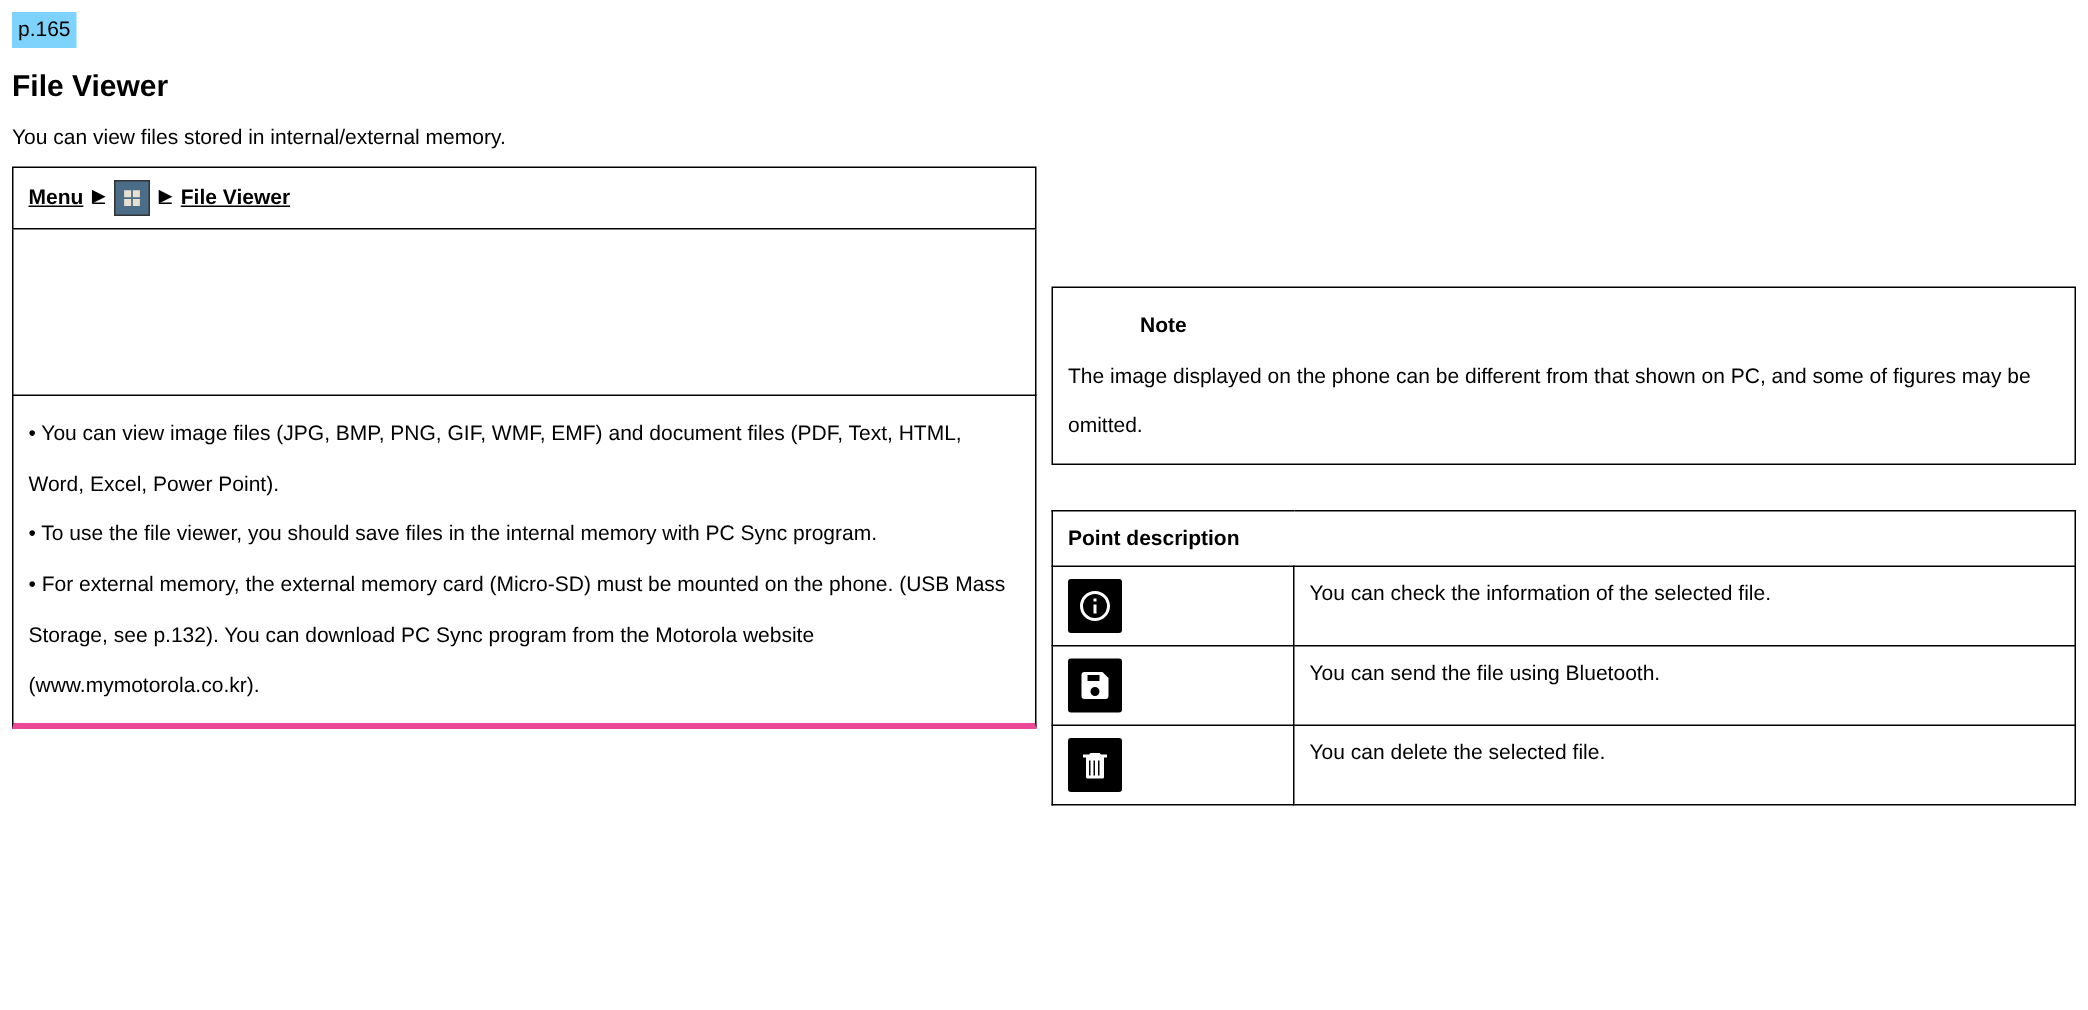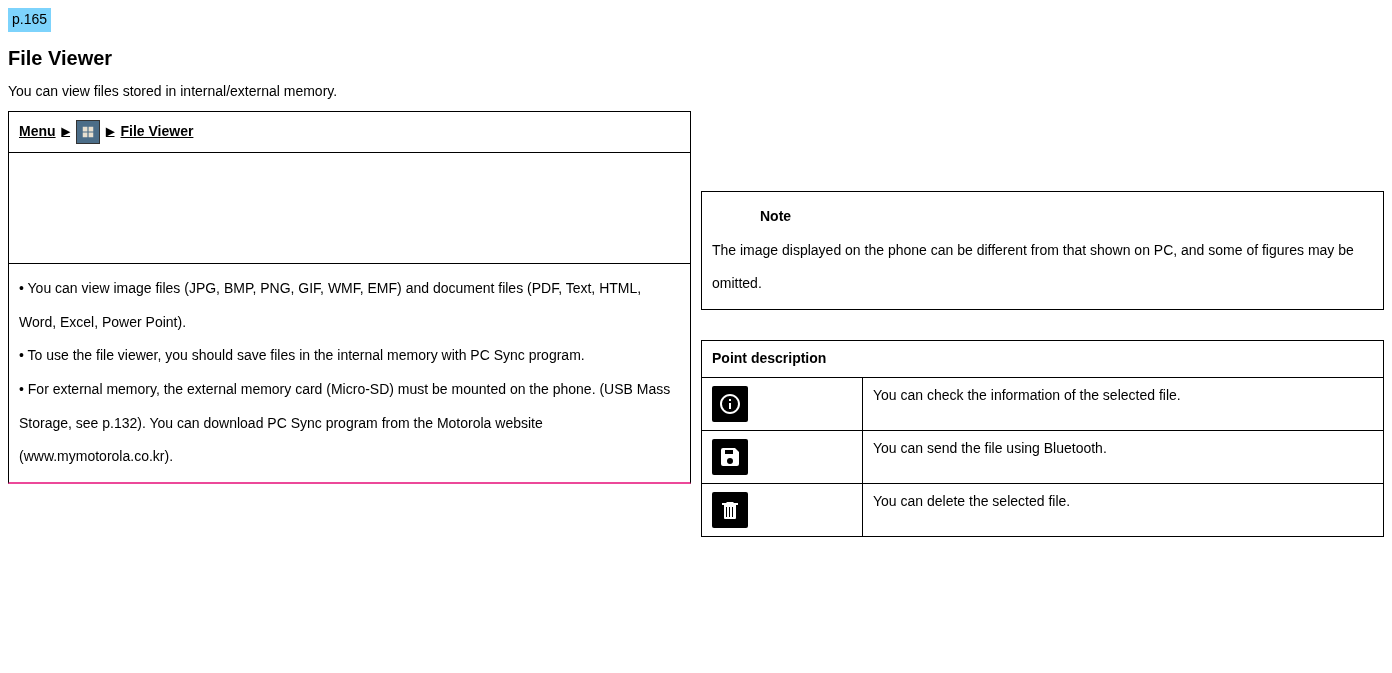--- a/index.html
+++ b/index.html
@@ -62,21 +62,21 @@
   }
   .spacer-box {
     border-left: 1px solid #000;
     border-right: 1px solid #000;
     border-bottom: 1px solid #000;
     height: 110px;
   }
   .content-box {
     border-left: 1px solid #000;
     border-right: 1px solid #000;
-    border-bottom: 2px solid #ec4899;
+    border-bottom: 4px solid #ec4899;
     padding: 8px 10px;
     line-height: 2.4;
   }
   .note-box {
     border: 1px solid #000;
     padding: 8px 10px;
     margin-top: 80px;
     margin-bottom: 30px;
     line-height: 2.4;
   }

